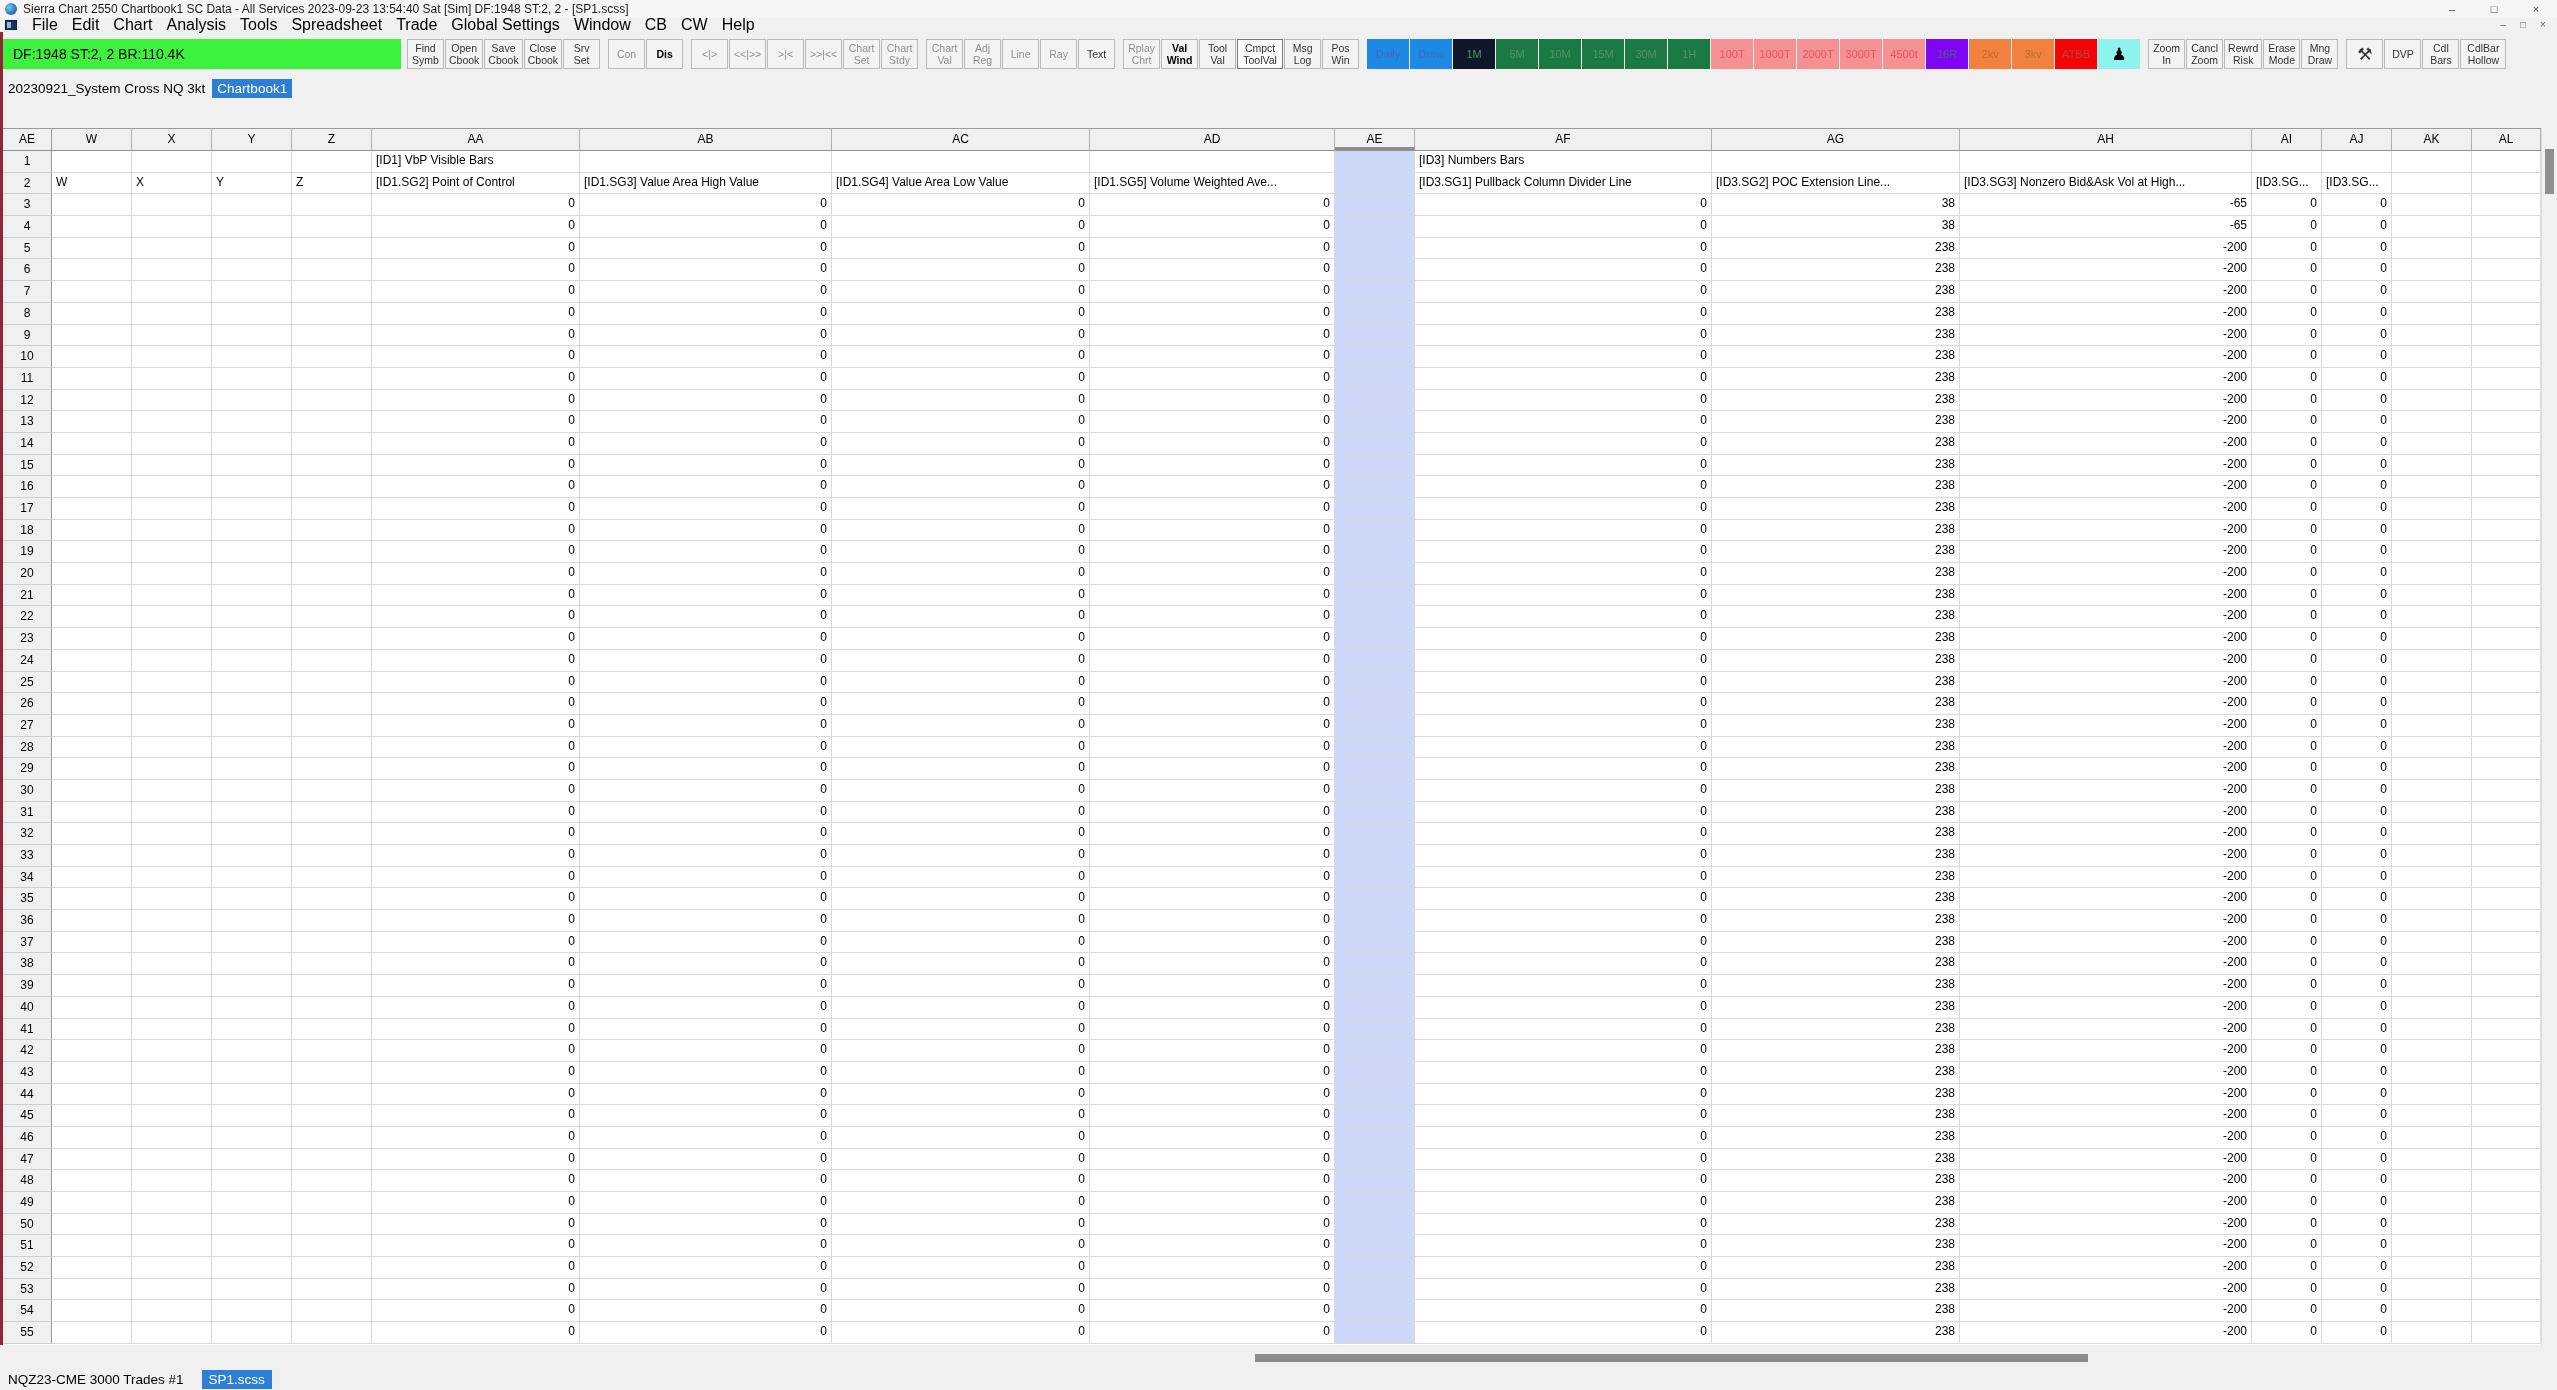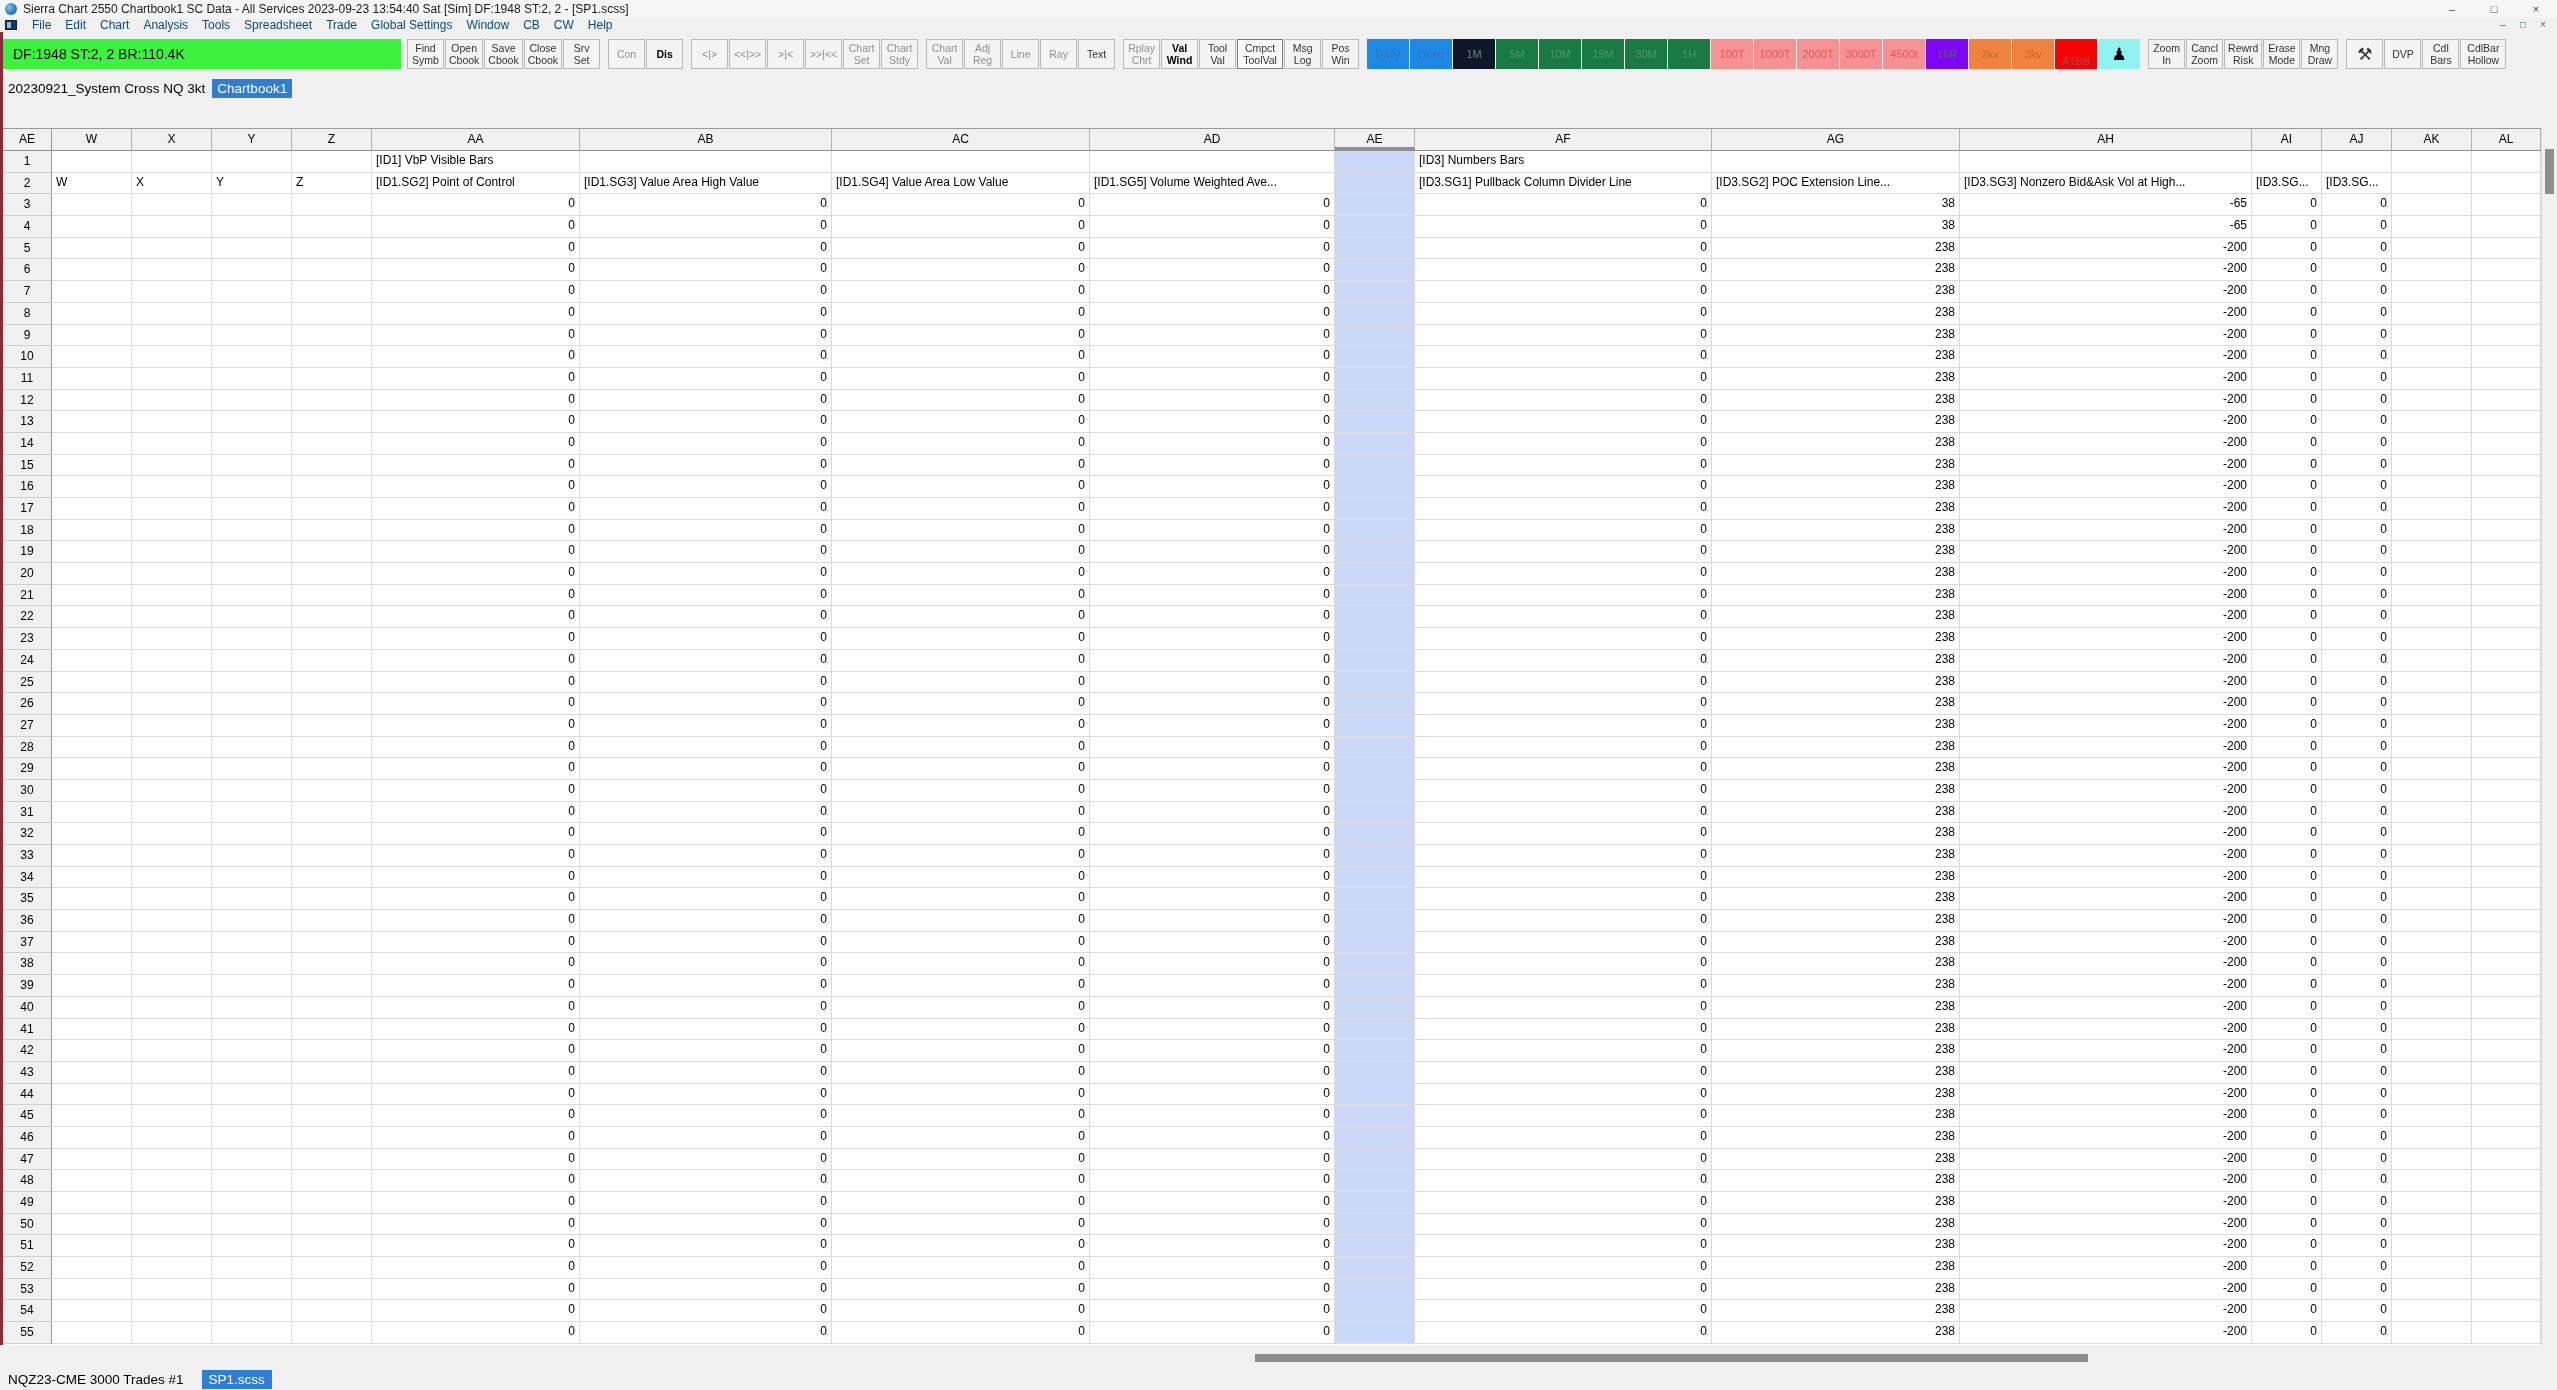--- a/index.html
+++ b/index.html
@@ -11,21 +11,21 @@
   .titlebar { position:absolute; top:0; left:0; right:0; height:18px; background:#f5f5f5; display:flex; align-items:center; padding-left:5px; }
   .globe { width:12px; height:12px; border-radius:50%; background:radial-gradient(circle at 35% 35%, #7ec8f0 0%, #2d7fc0 55%, #1d5f3a 100%); margin-right:6px; flex:none; }
   .titletext { font-size:12px; color:#1a1a1a; white-space:nowrap; }
   .wincontrols { position:absolute; right:0; top:0; height:18px; display:flex; }
   .wincontrols span { width:42px; text-align:center; font-size:11px; line-height:18px; color:#444; }
 
   
   .menubar { position:absolute; top:18px; left:0; right:0; height:14px; background:#f0f0f0; display:flex; align-items:center; padding-left:5px; }
   .mdiicon { width:12px; height:10px; background:#16365c; border:1px solid #0c2038; margin-right:8px; flex:none; position:relative; }
   .mdiicon:after { content:""; position:absolute; left:1px; top:1px; width:4px; height:6px; background:#9ab6d8; }
-  .menu-item { font-size:12px; color:#0c4a6e; padding:0 7px; line-height:14px; white-space:nowrap; }
+  .menu-item { font-size:16px; color:#000000; padding:0 7px; line-height:14px; white-space:nowrap; }
   .mdicontrols { position:absolute; right:4px; top:0; height:14px; display:flex; }
   .mdicontrols span { width:20px; text-align:center; font-size:10px; line-height:14px; color:#567; }
 
   
   .toolbar { position:absolute; top:32px; left:0; right:0; height:44px; display:flex; align-items:center; padding-left:3px; overflow:hidden; }
   .statusgreen { width:398px; height:30px; line-height:30px; padding-left:10px; font-size:14px; color:#000; flex:none; margin-right:6px; }
   .tb-group { display:flex; flex:none; margin-right:7px; }
   .tb-btn { flex:none; height:30px; min-width:37px; padding:1px 3px; margin-right:1px; background:#f3f3f3; border:1px solid #b9b9b9; display:flex; flex-direction:column; align-items:center; justify-content:center; font-size:10.5px; line-height:1.18; color:#333; text-align:center; white-space:nowrap; }
   .tb-btn.muted { color:#8f8f8f; }
   .tb-btn.bold { font-weight:bold; color:#000; }
@@ -250,21 +250,21 @@
           </div>
           <div class="tb-btn colored" style="background: rgb(125, 6, 245); color: rgb(92, 92, 110);">
             <span>16R</span>
           </div>
           <div class="tb-btn colored" style="background: rgb(240, 129, 63); color: rgb(198, 106, 40);">
             <span>2kv</span>
           </div>
           <div class="tb-btn colored" style="background: rgb(240, 129, 63); color: rgb(198, 106, 40);">
             <span>3kv</span>
           </div>
-          <div class="tb-btn colored" style="background: rgb(244, 4, 4); color: rgb(176, 66, 66); justify-content: flex-end;">
+          <div class="tb-btn colored" style="background: rgb(244, 4, 4); color: rgb(176, 66, 66);">
             <span>ATBB</span>
           </div>
           <div class="tb-btn colored" style="background: rgb(142, 242, 239); color: rgb(0, 0, 0);">
             <span class="icon-glyph">♟</span>
           </div>
         </div>
         <div class="tb-group">
           <div class="tb-btn">
             <span>Zoom</span>
             <span>In</span>

